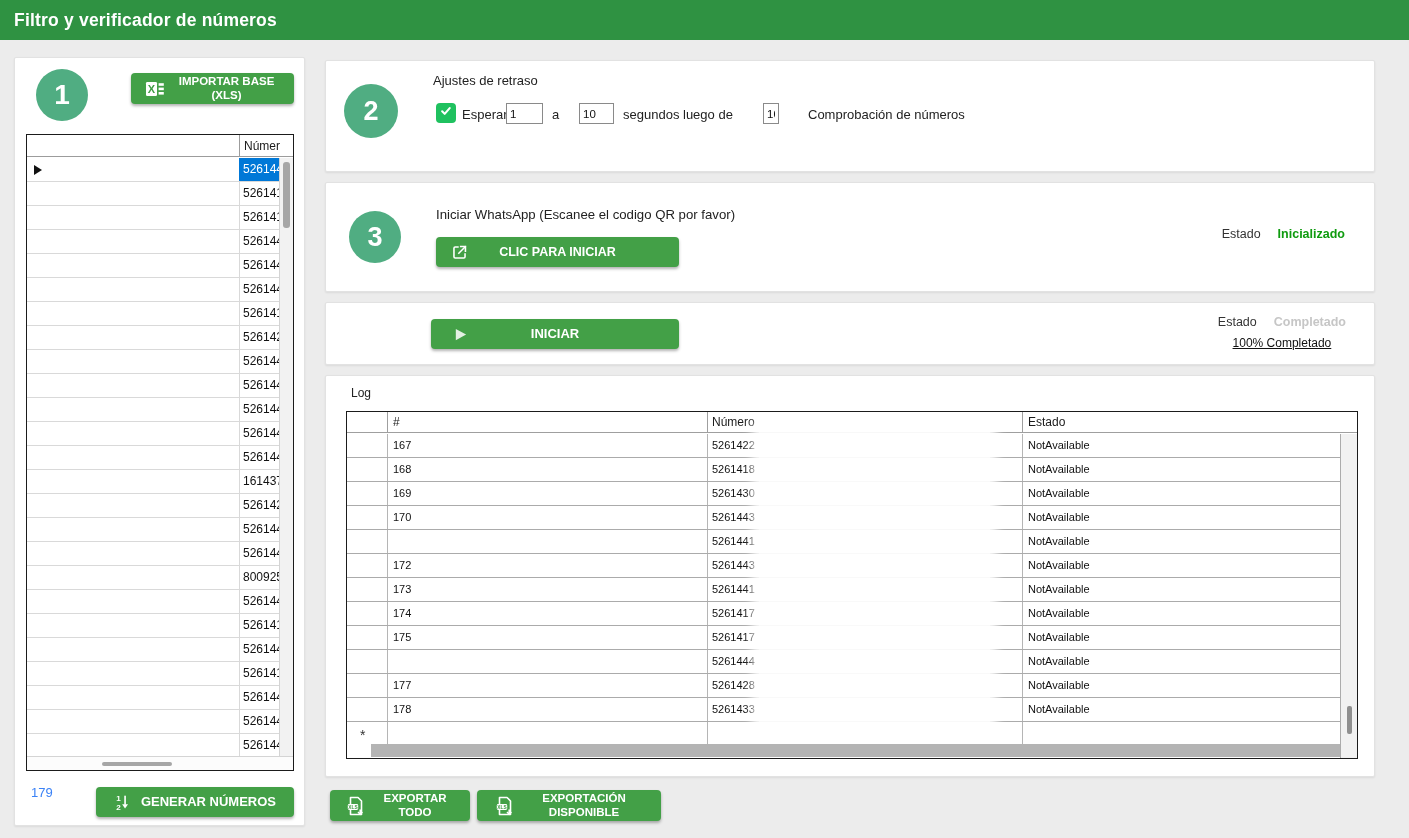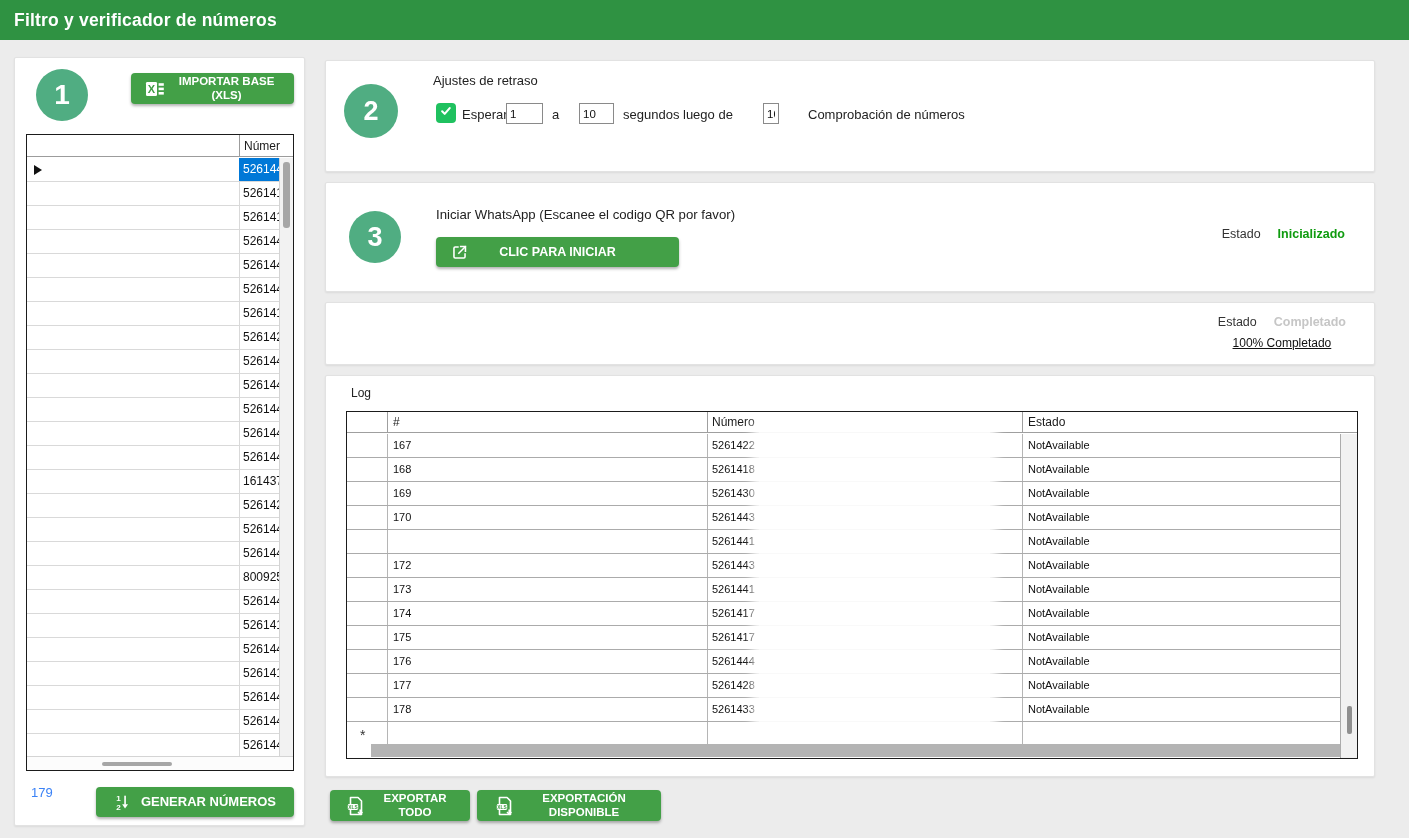--- a/index.html
+++ b/index.html
@@ -341,20 +341,28 @@
     <span class="btn-label">CLIC PARA INICIAR</span>
   </div>
 
   <div class="status-row" id="status3">
     <span class="status-label">Estado</span>
     <span class="status-ok">Inicializado</span>
   </div>
 </div>
 
 <div class="card" id="card-run">
+  <div class="btn" id="btn-iniciar">
+    <span class="btn-icon">
+      <svg width="15" height="15" viewBox="0 0 16 16">
+          <path d="M3 2l11 6-11 6z" fill="#fff" opacity="0.85"></path>
+        </svg>
+    </span>
+    <span class="btn-label">INICIAR</span>
+  </div>
 
   <div id="status-run">
     <div class="status-row-inner">
       <span class="status-label">Estado</span>
       <span class="status-muted">Completado</span>
     </div>
     <div id="progress-text">100% Completado</div>
   </div>
 </div>
 
@@ -439,21 +447,20 @@
           <div class="log-vdiv vd2"></div>
           <div class="log-vdiv vd3"></div>
     <div class="log-cell lc-n">175</div>
     <div class="log-cell lc-num">5261417</div>
     <div class="log-cell lc-est">NotAvailable</div>
   </div>
         <div class="log-row">
     <div class="log-vdiv vd1"></div>
           <div class="log-vdiv vd2"></div>
           <div class="log-vdiv vd3"></div>
-    <div class="log-cell lc-n">176</div>
     <div class="log-cell lc-num">5261444</div>
     <div class="log-cell lc-est">NotAvailable</div>
   </div>
         <div class="log-row">
     <div class="log-vdiv vd1"></div>
           <div class="log-vdiv vd2"></div>
           <div class="log-vdiv vd3"></div>
     <div class="log-cell lc-n">177</div>
     <div class="log-cell lc-num">5261428</div>
     <div class="log-cell lc-est">NotAvailable</div>

